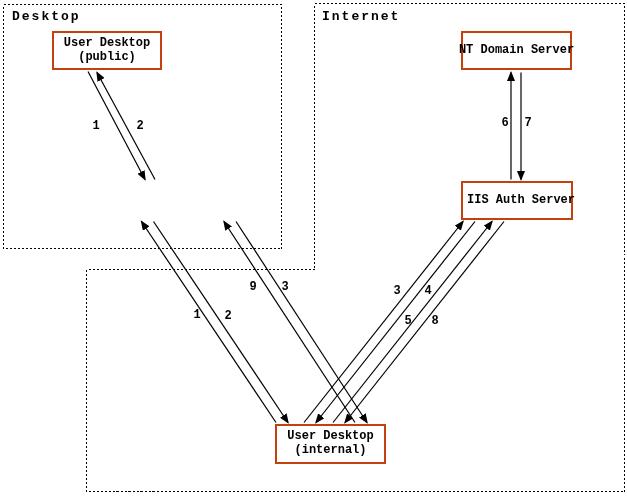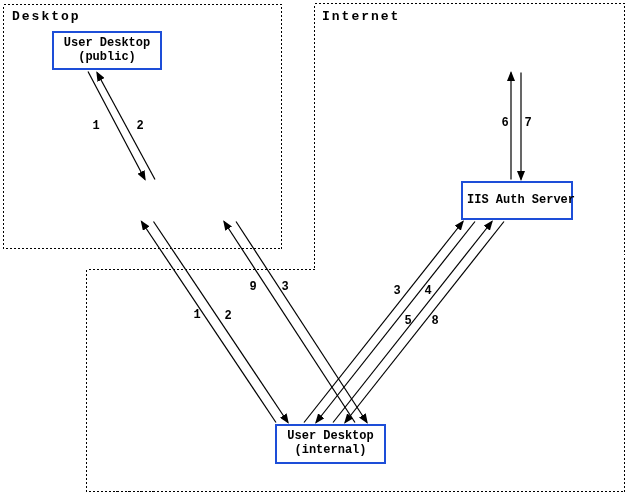--- a/index.html
+++ b/index.html
@@ -3,21 +3,21 @@
 <meta charset="utf-8">
 <style>
   html,body{margin:0;padding:0;background:#ffffff;}
   #canvas{
     position:relative;width:627px;height:497px;background:#ffffff;
     font-family:"Liberation Mono","DejaVu Sans Mono",monospace;color:#000;
     overflow:hidden;
   }
   #wires{position:absolute;left:0;top:0;width:627px;height:497px;}
   .node{
-    position:absolute;box-sizing:border-box;border:2px solid #1d4ed8;background:#fff;
+    position:absolute;box-sizing:border-box;border:2px solid #c2410c;background:#fff;
     display:flex;flex-direction:column;align-items:center;justify-content:center;
     text-align:center;line-height:1.15;
   }
   .node .title{font-size:12px;font-weight:bold;white-space:nowrap;}
   .node .subtitle{font-size:12px;font-weight:bold;white-space:nowrap;}
   .zone-label{
     position:absolute;font-size:13px;font-weight:bold;letter-spacing:2px;
     white-space:nowrap;background:#fff;padding:0 1px;
   }
   .edge-label{
@@ -58,20 +58,23 @@
 
   <div class="zone-label" style="left:11px;top:9px;">Desktop</div>
   <div class="zone-label" style="left:321px;top:9px;">Internet</div>
 
   <div class="node" style="left:52px;top:31px;width:110px;height:39px;">
     <span class="title">User Desktop</span>
     <span class="subtitle">(public)</span>
   </div>
 
 
+  <div class="node" style="left:461px;top:31px;width:111px;height:39px;">
+    <span class="title">NT Domain Server</span>
+  </div>
 
   <div class="node" style="left:461px;top:181px;width:112px;height:39px;padding-left:8px;">
     <span class="title">IIS Auth Server</span>
   </div>
 
   <div class="node" style="left:275px;top:424px;width:111px;height:40px;">
     <span class="title">User Desktop</span>
     <span class="subtitle">(internal)</span>
   </div>
 

